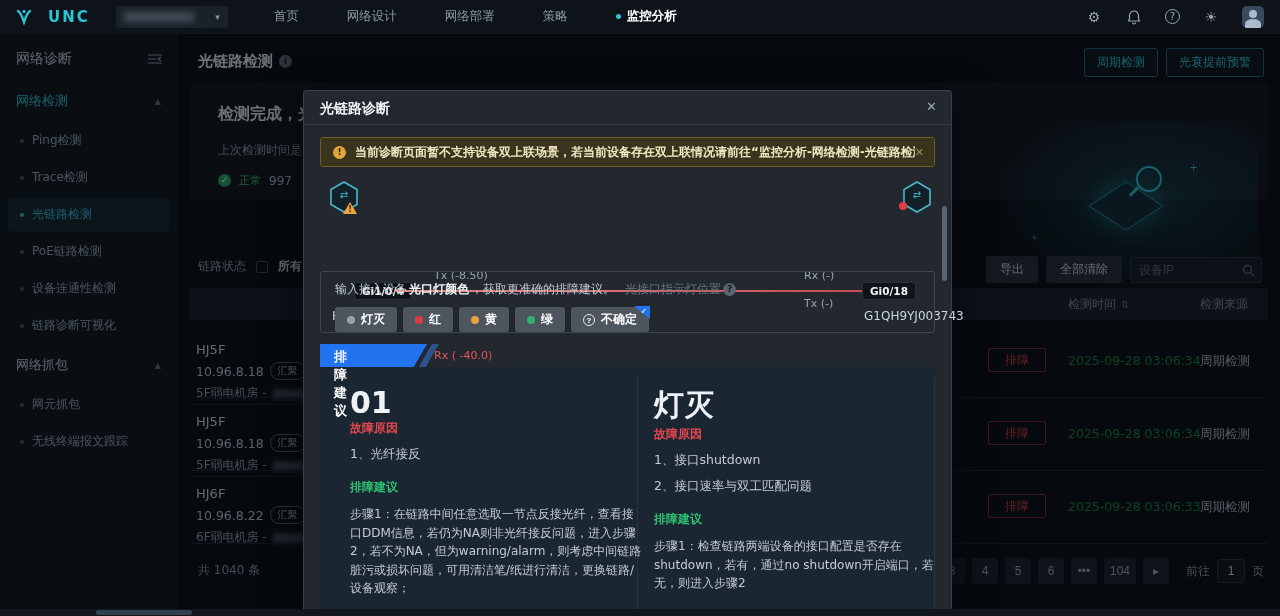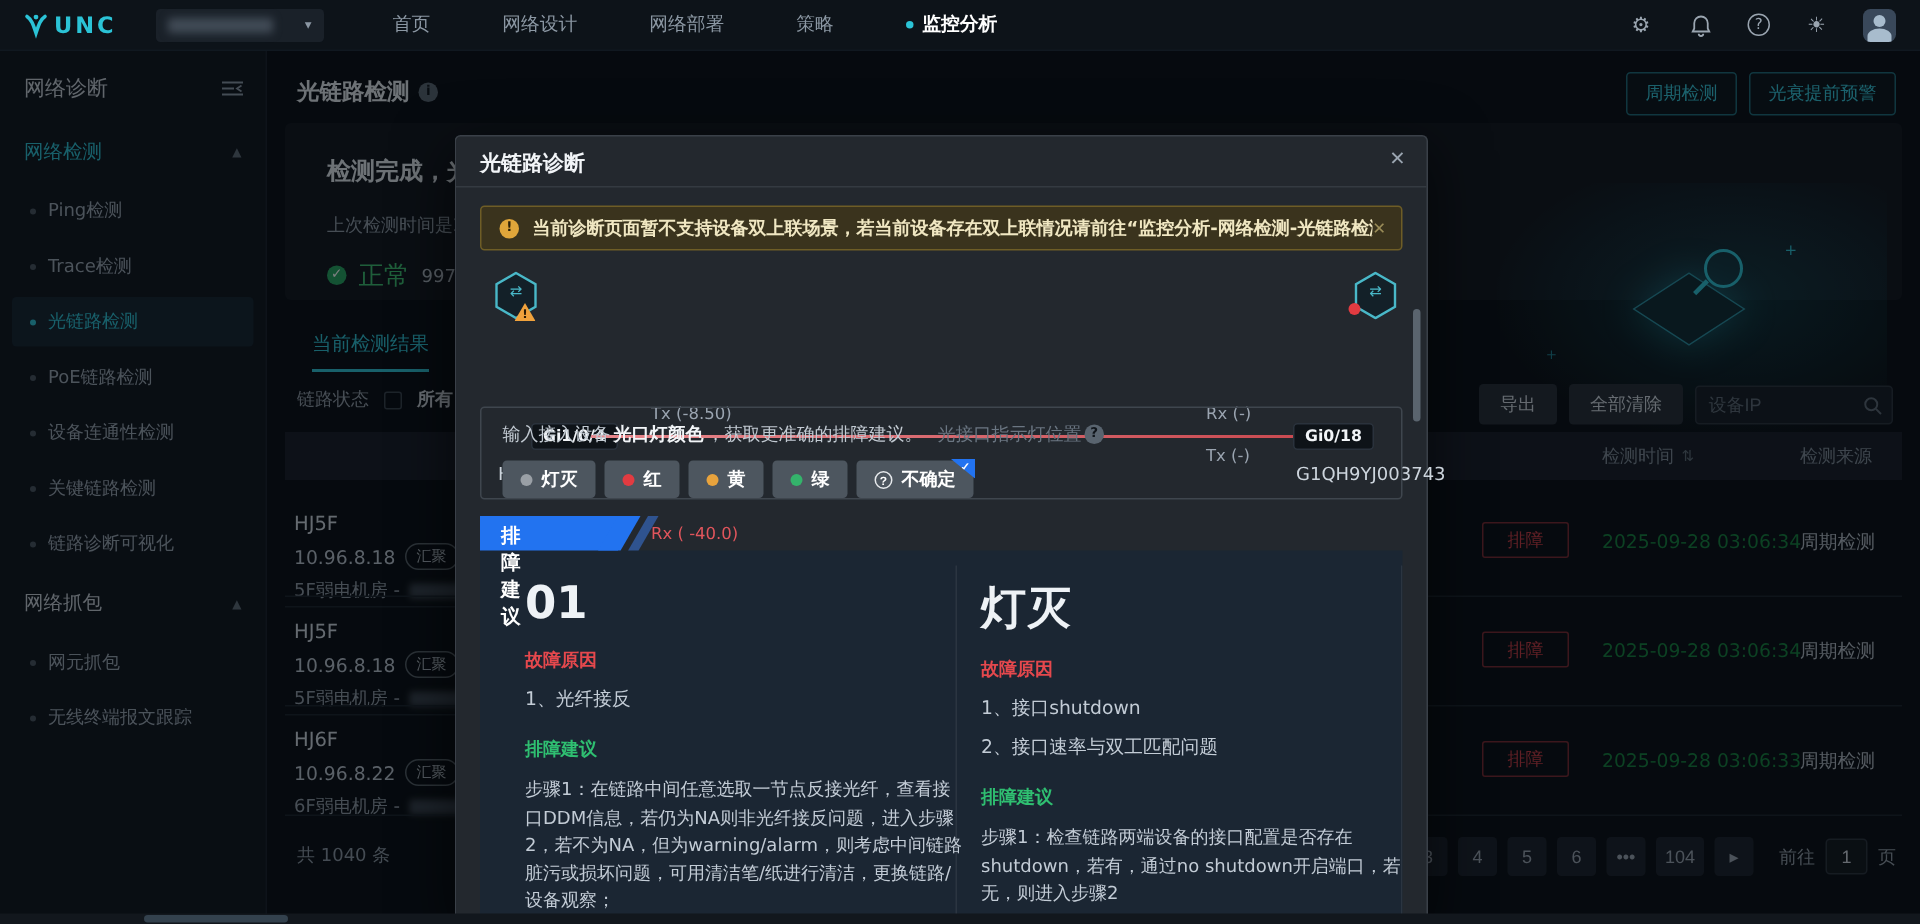--- a/index.html
+++ b/index.html
@@ -2,21 +2,21 @@
 <html><head>
 <meta charset="utf-8">
 <style>
   * { margin:0; padding:0; box-sizing:border-box; }
   html,body { background:#06090d; }
   body { font-family:"DejaVu Sans","Liberation Sans",sans-serif; }
   .screen { position:relative; width:1280px; height:616px; overflow:hidden; background:#0a0e13; }
 
   
   .navbar { position:absolute; left:0; top:0; width:1280px; height:34px; background:#0d1319; display:flex; align-items:center; z-index:40; border-bottom:1px solid #101820; }
-  .logo { display:flex; align-items:center; gap:2px; margin-left:14px; }
+  .logo { display:flex; align-items:center; gap:14px; margin-left:14px; }
   .logo-text { color:#2bc3d6; font-weight:bold; font-size:15px; letter-spacing:2px; }
   .site-select { position:relative; margin-left:26px; width:112px; height:22px; background:#1a2129; border-radius:3px; display:flex; align-items:center; justify-content:flex-end; padding-right:8px; }
   .site-blur { position:absolute; left:8px; top:6px; width:70px; height:10px; background:#414b56; border-radius:2px; filter:blur(3px); }
   .caret { color:#8b97a3; font-size:9px; }
   .nav-menu { display:flex; align-items:center; gap:48px; margin-left:46px; }
   .nav-item { color:#8b97a3; font-size:12.5px; cursor:pointer; display:flex; align-items:center; gap:6px; }
   .nav-item.active { color:#fff; font-weight:bold; }
   .nav-dot { width:5px; height:5px; border-radius:50%; background:#2bc3d6; display:inline-block; }
   .nav-right { margin-left:auto; display:flex; align-items:center; gap:22px; margin-right:16px; }
   .nav-ico { color:#9aa5b0; font-size:14px; width:18px; text-align:center; }
@@ -45,21 +45,21 @@
   .pg-title-row { position:absolute; left:20px; top:18px; display:flex; align-items:center; gap:6px; }
   .pg-title { color:#dfe5ea; font-size:15px; font-weight:bold; }
   .info-ico { width:13px; height:13px; border-radius:50%; background:#59646f; color:#10151b; font-size:9px; font-weight:bold; text-align:center; line-height:13px; }
   .top-btns { position:absolute; right:16px; top:14px; display:flex; gap:8px; }
   .btn-outline-cyan { border:1px solid #1e6a78; color:#35c3d6; background:rgba(20,40,48,.25); font-size:12px; padding:5px 12px; border-radius:3px; }
   .summary-card { position:absolute; left:12px; top:48px; right:12px; height:118px; background:#11161d; border-radius:4px; }
   .sum-title { position:absolute; left:28px; top:22px; color:#dfe5ea; font-size:16px; font-weight:bold; }
   .sum-time { position:absolute; left:28px; top:60px; color:#8f99a4; font-size:12px; }
   .sum-status { position:absolute; left:28px; top:90px; display:flex; align-items:center; gap:8px; }
   .dot-ok { width:13px; height:13px; border-radius:50%; background:#27a35f; color:#fff; font-size:9px; line-height:13px; text-align:center; }
-  .ok-label { color:#3dbd6e; font-size:17px; }
+  .ok-label { color:#3dbd6e; font-size:11px; }
   .ok-count { color:#aeb7c0; font-size:12px; }
   .dot-warn { width:13px; height:13px; border-radius:50%; background:#d8953a; color:#1a1106; font-size:9px; font-weight:bold; line-height:13px; text-align:center; margin-left:60px; }
   .warn-label { color:#d8953a; font-size:12px; }
   
   .illus { position:absolute; right:10px; top:40px; width:260px; height:170px; background:radial-gradient(ellipse at 60% 45%, rgba(34,178,200,0.20), rgba(34,178,200,0.05) 55%, transparent 72%); }
   .cube { position:absolute; right:110px; top:62px; width:44px; height:44px; background:#0f2b33; border:1px solid #2a8ea0; transform:rotate(45deg) skew(-12deg,-12deg); box-shadow:0 0 24px rgba(42,198,220,.35); }
   .lens { position:absolute; right:96px; top:44px; width:26px; height:26px; border:2px solid #2fc0d2; border-radius:50%; background:rgba(20,60,70,.5); }
   .lens::after { content:''; position:absolute; left:-10px; top:22px; width:12px; height:3px; background:#2fc0d2; transform:rotate(135deg); }
   .spark1 { position:absolute; right:60px; top:40px; color:#2fc0d2; font-size:10px; }
   .spark2 { position:absolute; right:220px; top:110px; color:#1f7e8e; font-size:9px; }
@@ -150,21 +150,21 @@
   .rb-main { position:absolute; left:0; top:0; width:92px; height:23px; background:#2273f0; }
   .rb-slant { position:absolute; left:92px; top:0; width:15px; height:23px; background:#2273f0; transform:skewX(-30deg); transform-origin:top left; }
   .rb-stripe { position:absolute; left:112px; top:0; width:7px; height:23px; background:#3b7df0; opacity:.5; transform:skewX(-30deg); transform-origin:top left; }
   .rb-text { position:absolute; left:14px; top:4px; color:#fff; font-size:13px; font-weight:bold; }
   .advice { position:absolute; left:16px; right:16px; top:276px; bottom:0; background:#1b2633; overflow:hidden; padding:18px 30px 0 30px; }
   .adv-col { position:absolute; top:18px; width:292px; }
   .col-1 { left:30px; } .col-2 { left:334px; }
   .adv-divider { position:absolute; left:317px; top:10px; bottom:0; width:1px; background:rgba(255,255,255,.07); }
   .adv-divider2 { position:absolute; right:0px; top:10px; bottom:0; width:1px; background:rgba(255,255,255,.07); }
   .adv-heading { color:#eef2f6; font-size:30px; font-weight:bold; }
-  .lab-red { color:#e5484d; font-size:12px; font-weight:bold; margin-top:12px; }
+  .lab-red { color:#e5484d; font-size:12px; font-weight:bold; }
   .lab-grn { color:#2fbf71; font-size:12px; font-weight:bold; margin-top:16px; }
   .adv-li { color:#c3ccd6; font-size:12.5px; margin-top:9px; }
   .adv-step { color:#c3ccd6; font-size:12px; line-height:1.55; margin-top:9px; }
   .m-scroll { position:absolute; right:4px; top:115px; width:5px; height:75px; background:#5a646e; border-radius:3px; }
 
   
   .hscroll { position:absolute; left:0; bottom:0; width:1280px; height:7px; background:#12171d; z-index:50; }
   .hthumb { position:absolute; left:96px; top:1px; width:96px; height:5px; background:#33414d; border-radius:3px; }
 </style>
 </head>
@@ -232,24 +232,20 @@
     <div class="sb-item">
         <span class="bullet"></span>
         <span>PoE链路检测</span>
       </div>
     <div class="sb-item">
         <span class="bullet"></span>
         <span>设备连通性检测</span>
       </div>
     <div class="sb-item">
         <span class="bullet"></span>
-        <span>关键链路检测</span>
-      </div>
-    <div class="sb-item">
-        <span class="bullet"></span>
         <span>链路诊断可视化</span>
       </div>
     <div class="sb-sec">
       <span class="sb-sec-label c-gray">网络抓包</span>
       <span class="sb-caret">▲</span>
     </div>
     <div class="sb-item">
         <span class="bullet"></span>
         <span>网元抓包</span>
       </div>
@@ -280,24 +276,20 @@
         <span class="warn-label">提</span>
       </div>
       <div class="illus">
         <div class="cube"></div>
         <div class="lens"></div>
         <span class="spark1">+</span>
         <span class="spark2">+</span>
       </div>
     </div>
 
-    <div class="tabs-row">
-      <span class="tab active">当前检测结果</span>
-      <span class="tab">历史</span>
-    </div>
     <div class="filter-row">
       <span class="filter-label">链路状态</span>
       <span class="cbx"></span>
       <span class="filter-all">所有</span>
       <span class="cbx" style="margin-left:14px;"></span>
     </div>
     <div class="list-header">
       <span class="lh-label">上联设备</span>
       <span class="sort-ico">⇅</span>
     </div>

